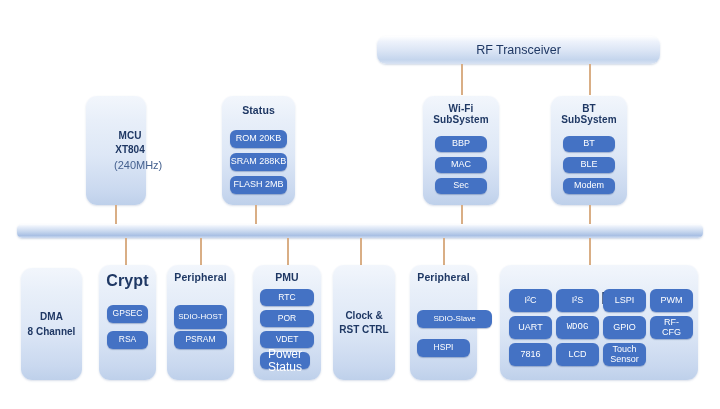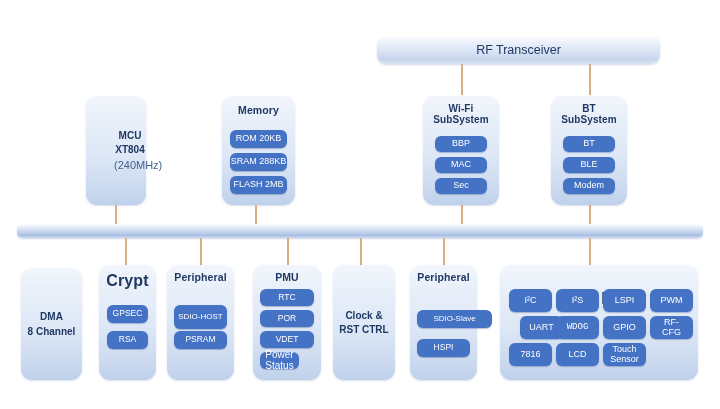--- a/index.html
+++ b/index.html
@@ -80,21 +80,21 @@
   <div class="card" style="left:86px;top:96px;width:60px;height:109px;">
     <div class="card-center" style="font-size:10px;padding-left:28px;">
       <div>MCU</div>
       <div>XT804</div>
       <div class="sub" style="font-size:11px;">(240MHz)</div>
     </div>
   </div>
   <div class="conn" style="left:115px;top:205px;height:19px;"></div>
 
   <div class="card" style="left:222px;top:96px;width:73px;height:109px;">
-    <div class="card-title" style="top:9px;font-size:10.5px;">Memory</div>
+    <div class="card-title" style="top:9px;font-size:10.5px;">Status</div>
     <div class="chip" style="left:8px;top:34px;width:57px;height:18px;font-size:9px;">ROM 20KB</div>
     <div class="chip" style="left:8px;top:57px;width:57px;height:18px;font-size:9px;">SRAM 288KB</div>
     <div class="chip" style="left:8px;top:80px;width:57px;height:18px;font-size:9px;">FLASH 2MB</div>
   </div>
   <div class="conn" style="left:255px;top:205px;height:19px;"></div>
 
   <div class="card" style="left:423px;top:96px;width:76px;height:109px;">
     <div class="card-title" style="top:7px;font-size:10px;">
       <div>Wi-Fi</div>
       <div>SubSystem</div>
@@ -142,21 +142,21 @@
     <div class="card-title" style="top:7px;font-size:10.5px;">Peripheral</div>
     <div class="chip" style="left:7px;top:40px;width:53px;height:24px;font-size:8px;">SDIO-HOST</div>
     <div class="chip" style="left:7px;top:66px;width:53px;height:18px;font-size:8.5px;">PSRAM</div>
   </div>
 
   <div class="card" style="left:253px;top:265px;width:68px;height:115px;">
     <div class="card-title" style="top:7px;font-size:10.5px;">PMU</div>
     <div class="chip" style="left:7px;top:24px;width:54px;height:17px;font-size:8.5px;">RTC</div>
     <div class="chip" style="left:7px;top:45px;width:54px;height:17px;font-size:8.5px;">POR</div>
     <div class="chip" style="left:7px;top:66px;width:54px;height:17px;font-size:8.5px;">VDET</div>
-    <div class="chip" style="left:7px;top:87px;width:39px;height:17px;font-size:10px;">Power Status</div>
+    <div class="chip" style="left:7px;top:87px;width:50px;height:17px;font-size:12px;">Power Status</div>
   </div>
 
   <div class="card" style="left:333px;top:265px;width:62px;height:115px;">
     <div class="card-center" style="font-size:10px;">
       <div>Clock &amp;</div>
       <div>RST CTRL</div>
     </div>
   </div>
 
   <div class="card" style="left:410px;top:265px;width:67px;height:115px;">
@@ -166,21 +166,21 @@
   </div>
 
   <div class="card" style="left:500px;top:265px;width:198px;height:115px;">
     <div class="card-title" style="top:25px;font-size:16px;">APB BUS</div>
 
     <div class="chip" style="left:9px;top:24px;width:43px;height:23px;font-size:9px;">I²C</div>
     <div class="chip" style="left:56px;top:24px;width:43px;height:23px;font-size:9px;">I²S</div>
     <div class="chip" style="left:103px;top:24px;width:43px;height:23px;font-size:9px;">LSPI</div>
     <div class="chip" style="left:150px;top:24px;width:43px;height:23px;font-size:9px;">PWM</div>
 
-    <div class="chip" style="left:9px;top:51px;width:43px;height:23px;font-size:9px;margin-left:11px;">UART</div>
+    <div class="chip" style="left:9px;top:51px;width:43px;height:23px;font-size:9px;">UART</div>
     <div class="chip" style="left:56px;top:51px;width:43px;height:23px;font-size:9px;font-family:Liberation Mono, monospace;">WDOG</div>
     <div class="chip" style="left:103px;top:51px;width:43px;height:23px;font-size:9px;">GPIO</div>
     <div class="chip" style="left:150px;top:51px;width:43px;height:23px;font-size:9px;white-space:pre-line;">RF-
 CFG</div>
 
     <div class="chip" style="left:9px;top:78px;width:43px;height:23px;font-size:9px;">7816</div>
     <div class="chip" style="left:56px;top:78px;width:43px;height:23px;font-size:9px;">LCD</div>
     <div class="chip" style="left:103px;top:78px;width:43px;height:23px;font-size:9px;white-space:pre-line;">Touch
 Sensor</div>
   </div>

